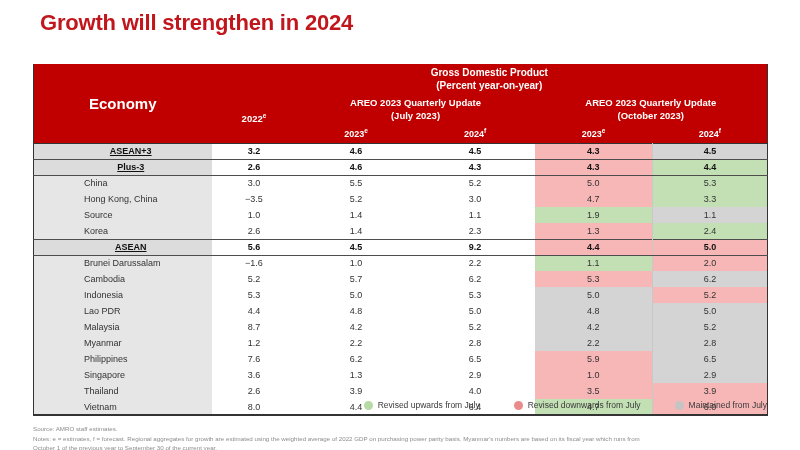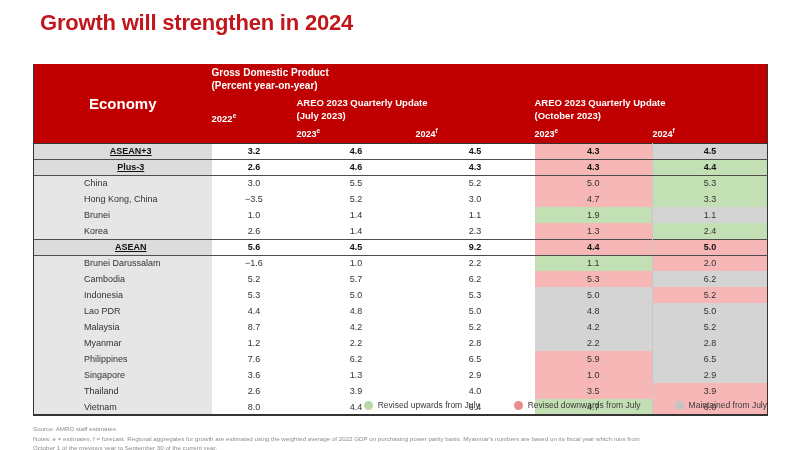--- a/index.html
+++ b/index.html
@@ -41,21 +41,21 @@
     table-layout: fixed;
     font-size: 9px;
     color: #222;
   }
   table.grid td, table.grid th {
     padding: 0;
     border: none;
   }
 
   
-  .hdr { background: #c00000; color: #ffffff; font-weight: bold; }
+  .hdr { background: #c00000; color: #ffffff; font-weight: bold; text-align: center; }
   .hdr-economy {
     background: #c00000; color: #ffffff; font-weight: bold;
     font-size: 15px; text-align: center;
     border-right: 1px solid #ffffff;
   }
   .hdr-gdp {
     font-size: 10px; line-height: 1.35;
     border-bottom: 1px solid #ffffff;
     border-left: 1px solid #ffffff;
   }
@@ -215,21 +215,21 @@
           </tr>
           <tr>
             <td class="econ ind2">Hong Kong, China</td>
             <td class="num">−3.5</td>
             <td class="num">5.2</td>
             <td class="num">3.0</td>
             <td class="num oct down">4.7</td>
             <td class="num last up">3.3</td>
           </tr>
           <tr>
-            <td class="econ ind2">Brunei</td>
+            <td class="econ ind2">Source</td>
             <td class="num">1.0</td>
             <td class="num">1.4</td>
             <td class="num">1.1</td>
             <td class="num oct up">1.9</td>
             <td class="num last keep">1.1</td>
           </tr>
           <tr>
             <td class="econ ind2">Korea</td>
             <td class="num">2.6</td>
             <td class="num">1.4</td>

